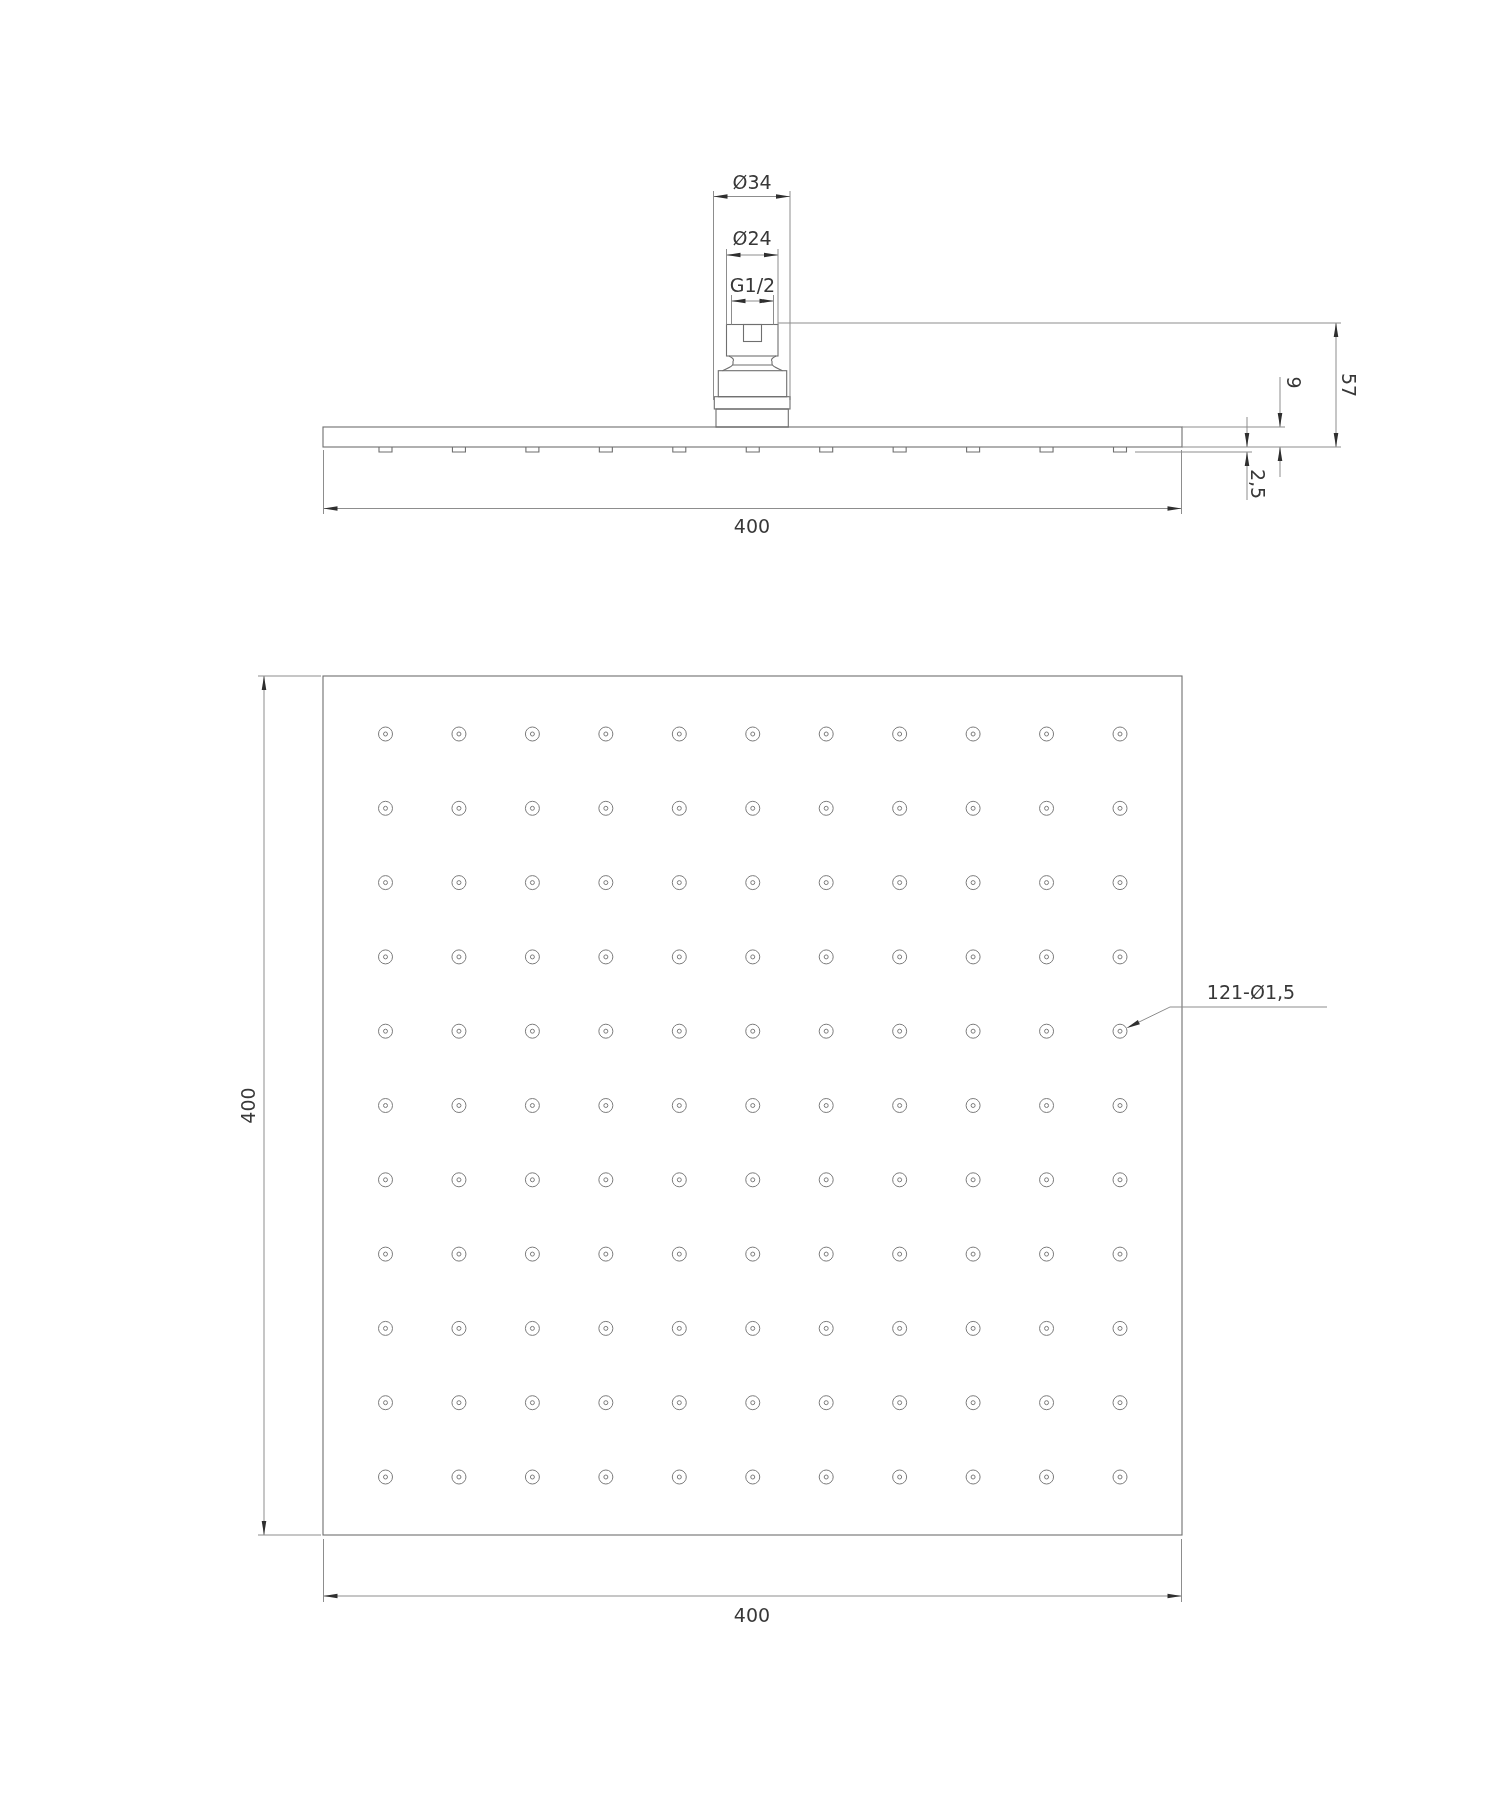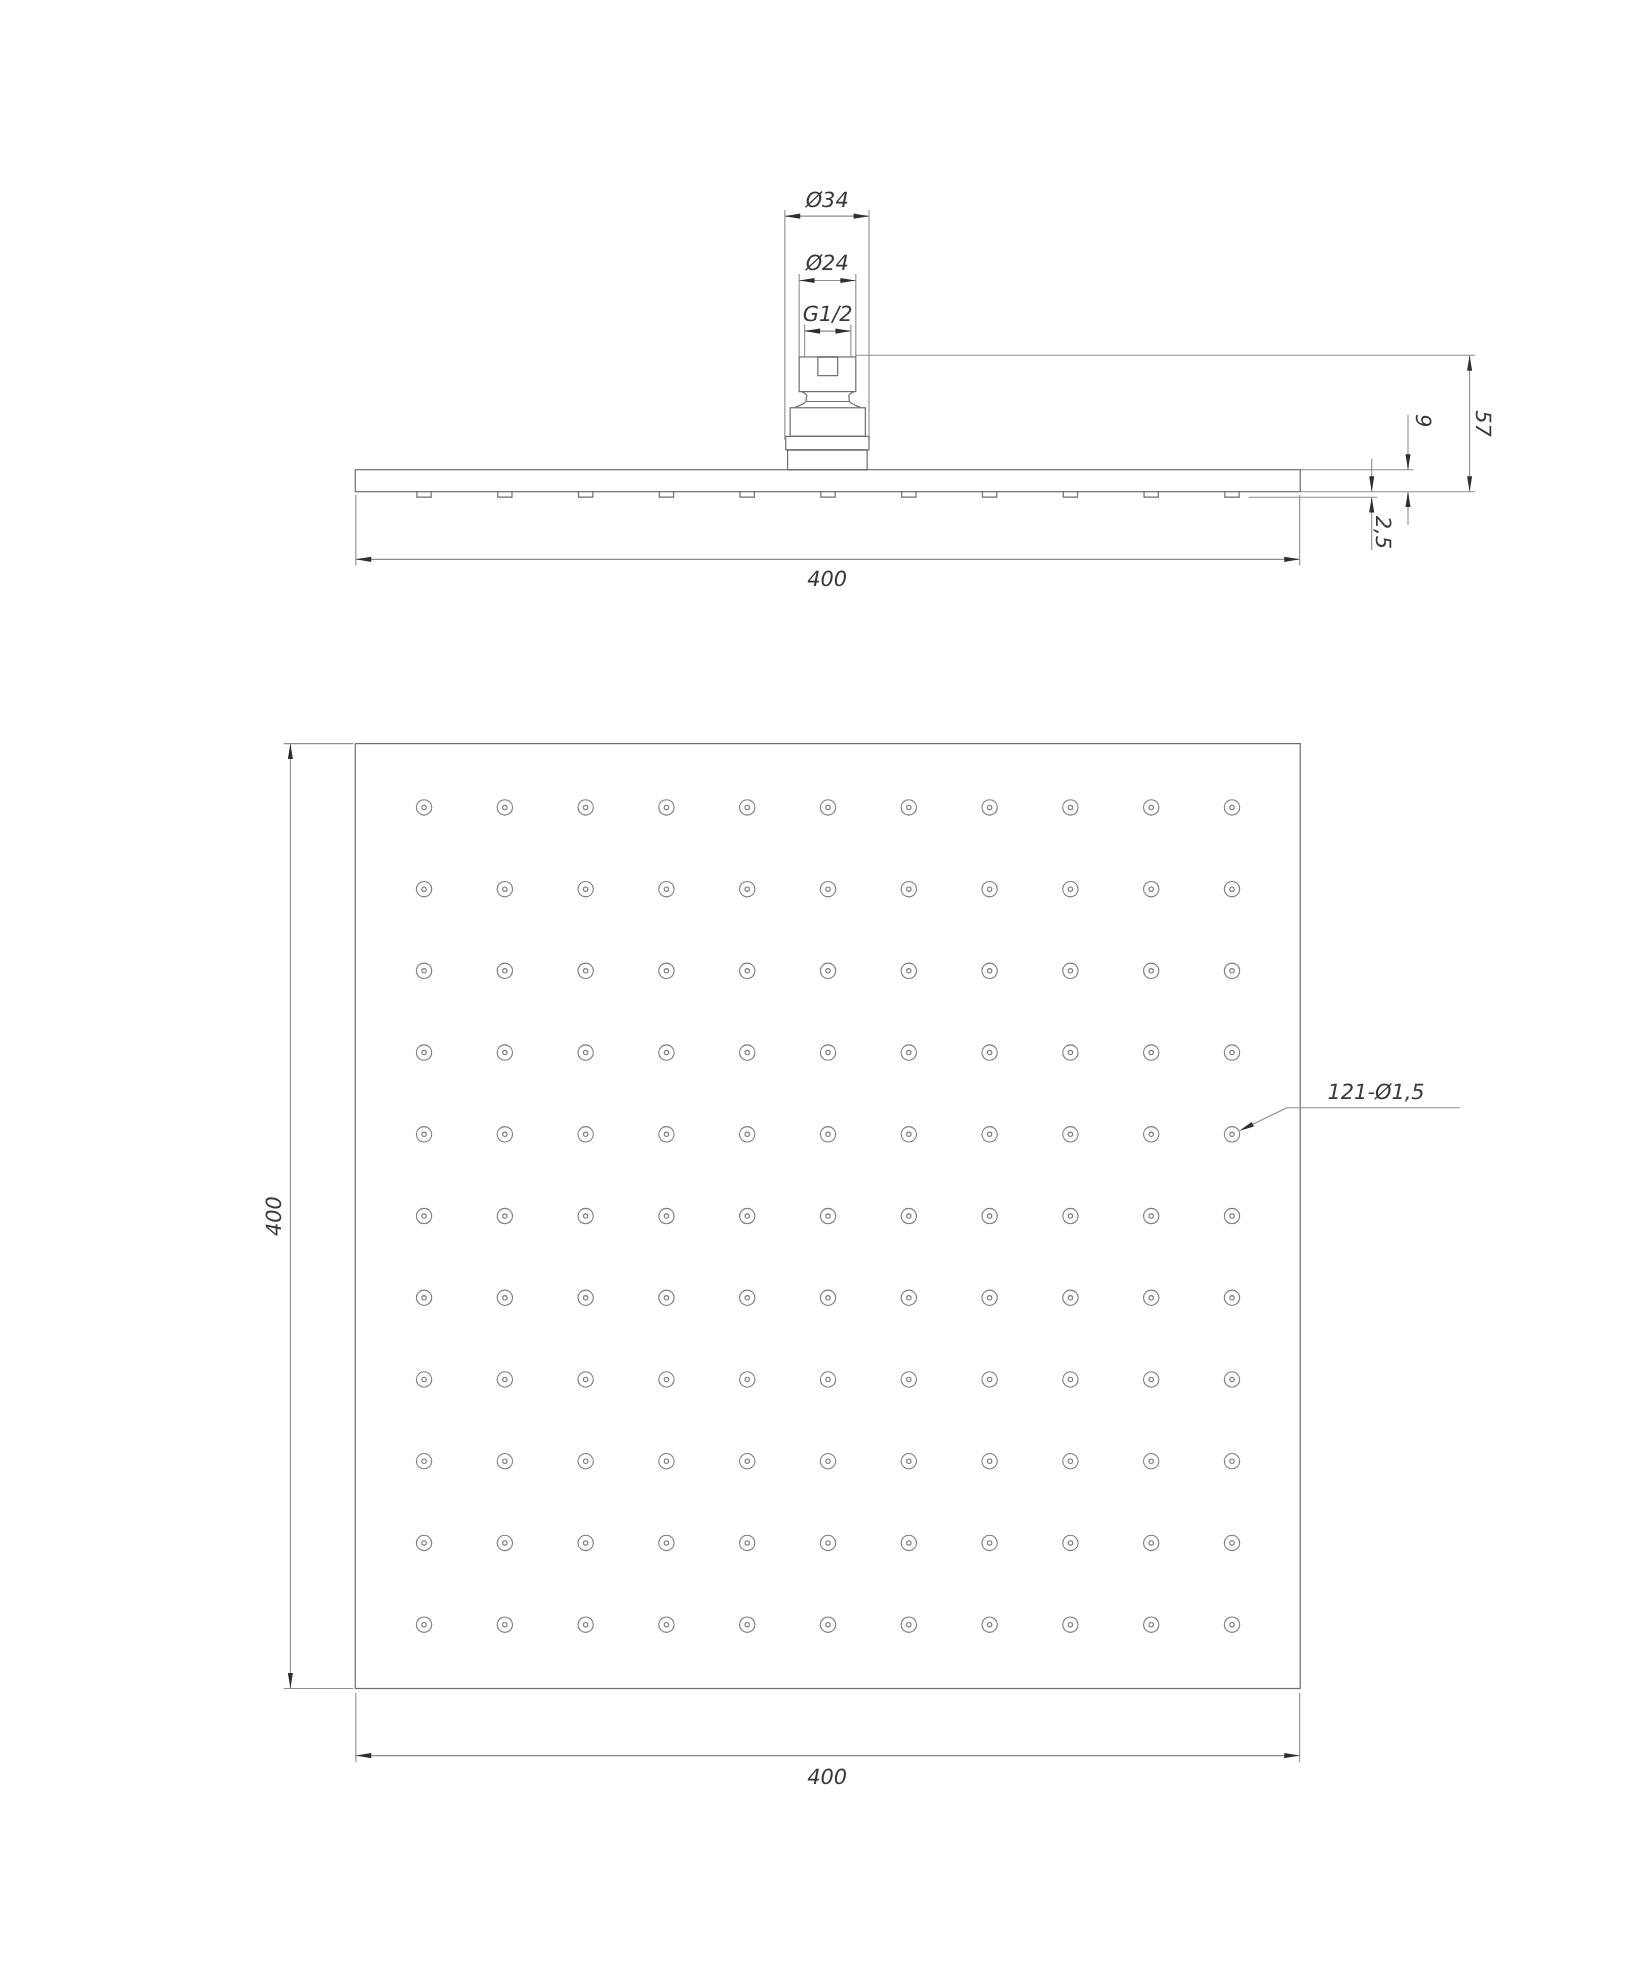--- a/index.html
+++ b/index.html
@@ -1,17 +1,17 @@
 <!DOCTYPE html>
 <html><head>
 <meta charset="utf-8">
 <style>
   html,body{margin:0;padding:0;background:#ffffff;}
   body{width:1500px;height:1796px;font-family:"DejaVu Sans","Liberation Sans",sans-serif;}
-  .canvas{position:relative;width:1500px;height:1796px;background:#ffffff;overflow:hidden;font-style:italic;}
+  .canvas{position:relative;width:1500px;height:1796px;background:#ffffff;overflow:hidden;}
   svg{display:block;}
   .obj{stroke:#6f6f6f;stroke-width:1.1;fill:none;}
   .dim{stroke:#8d8d8d;stroke-width:1;fill:none;}
   .arrow{fill:#2f2f2f;stroke:none;}
   .lbl{fill:#383838;font-size:19px;font-family:"DejaVu Sans","Liberation Sans",sans-serif;}
   .hole{stroke:#7d7d7d;stroke-width:1;fill:none;}
 </style>
 </head>
 <body>
 

